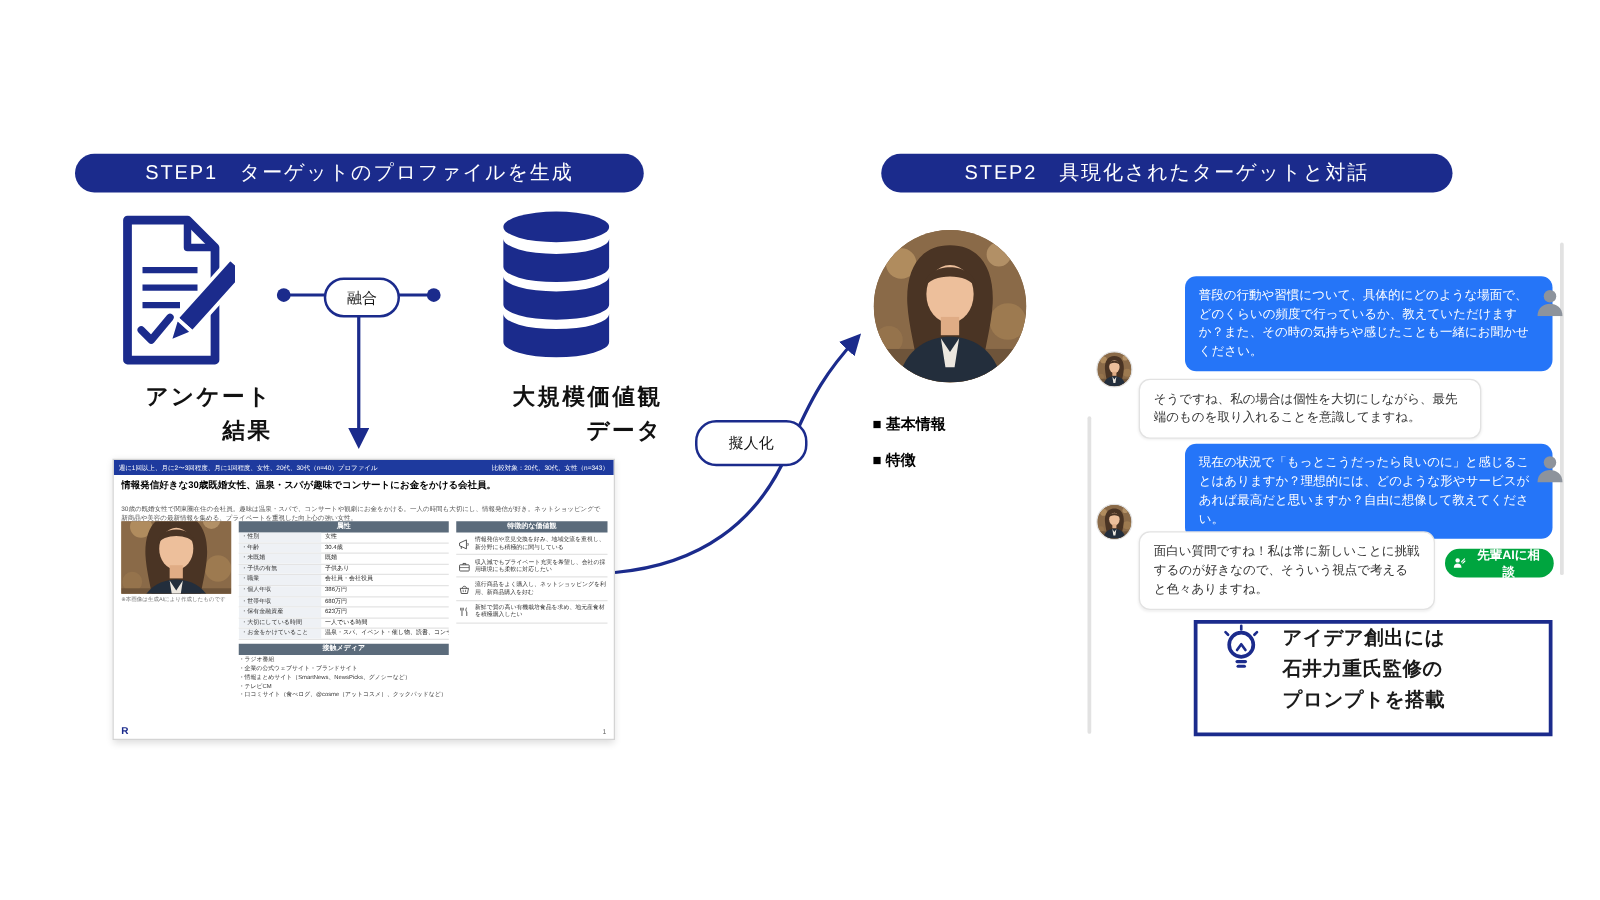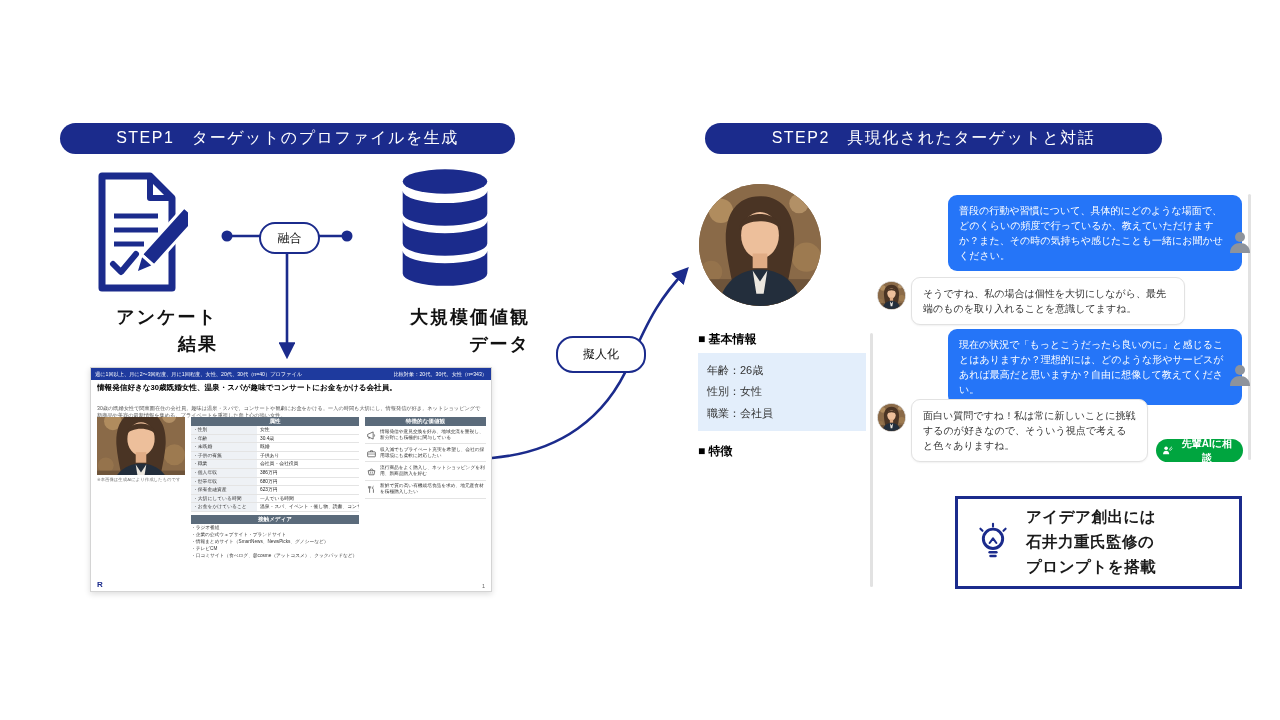--- a/index.html
+++ b/index.html
@@ -83,21 +83,21 @@
   .info-row{font-size:11px;line-height:1.95;color:#333}
   .features-header{margin-top:12px}
   .features-text{margin-top:5px;font-size:10.6px;line-height:1.47;color:#333;text-align:justify}
 
   .vline{position:absolute;width:3px;border-radius:2px;background:#e2e2e2}
   #card-scrollbar{left:870px;top:333px;height:254px}
   #chat-scrollbar{left:1248px;top:194px;height:266px}
 
   
   .bubble{
-    position:absolute;border-radius:9px;padding:8px 11px;font-size:10px;line-height:1.5;
+    position:absolute;border-radius:9px;padding:8px 11px;font-size:10px;line-height:1.5;margin-top:26px;
   }
   .bubble.user{background:#2575f8;color:#fff}
   .bubble.ai{background:#fff;border:1px solid #e2e2e2;color:#333;box-shadow:0 1px 2px rgba(0,0,0,.06)}
   #msg1{left:948px;top:195px;width:272px}
   #msg2{left:911px;top:277px;width:250px}
   #msg3{left:948px;top:329px;width:272px}
   #msg4{left:911px;top:399px;width:213px}
   .user-avatar{position:absolute;width:24px;height:24px}
   #avatar-u1{left:1228px;top:229px}
   #avatar-u2{left:1228px;top:362px}
@@ -112,21 +112,21 @@
   #consult-btn{
     position:absolute;left:1156px;top:439px;width:87px;height:23px;border-radius:12px;
     background:#00a53f;color:#fff;border:none;display:flex;align-items:center;justify-content:flex-start;
     gap:4px;font-size:10px;font-weight:bold;cursor:pointer;font-family:inherit;
   }
   #consult-btn svg{width:11px;height:11px}
 
   
   #idea-box{
     position:absolute;left:955px;top:496px;width:257px;height:87px;background:#fff;
-    border:3px solid #1b2b8c;display:flex;align-items:center;padding:0 10px 0 14px;gap:12px;
+    border:3px solid #1b2b8c;display:flex;align-items:flex-start;padding:0 10px 0 14px;gap:12px;
   }
   #idea-box svg{flex:0 0 42px;width:42px;height:42px}
   .idea-text{font-size:15.5px;font-weight:bold;line-height:1.6;color:#1a1a1a;white-space:pre-line;letter-spacing:0.5px}
 </style>
 </head>
 <body>
 
 <svg width="0" height="0" style="position:absolute" aria-hidden="true">
   <defs>
     <g id="portrait">
@@ -303,25 +303,20 @@
 <div class="pill" id="personify-pill">擬人化</div>
 
 <div id="persona-photo">
   <svg viewBox="0 0 100 100" preserveAspectRatio="xMidYMid slice">
       <use href="#portrait"></use>
     </svg>
 </div>
 
 <div id="persona-card">
   <div class="card-header">■ 基本情報</div>
-  <div class="info-box">
-    <div class="info-row">年齢：26歳</div>
-    <div class="info-row">性別：女性</div>
-    <div class="info-row">職業：会社員</div>
-  </div>
   <div class="card-header features-header">■ 特徴</div>
 </div>
 
 <div class="vline" id="card-scrollbar"></div>
 <div class="vline" id="chat-scrollbar"></div>
 
 <div class="bubble user" id="msg1">普段の行動や習慣について、具体的にどのような場面で、どのくらいの頻度で行っているか、教えていただけますか？また、その時の気持ちや感じたことも一緒にお聞かせください。</div>
 <svg class="user-avatar" id="avatar-u1" viewBox="0 0 24 24">
   <circle cx="12" cy="8" r="5" fill="#8d939c"></circle>
     <path d="M2 24 c0-7 5-10 10-10 s10 3 10 10 Z" fill="#8d939c"></path>

